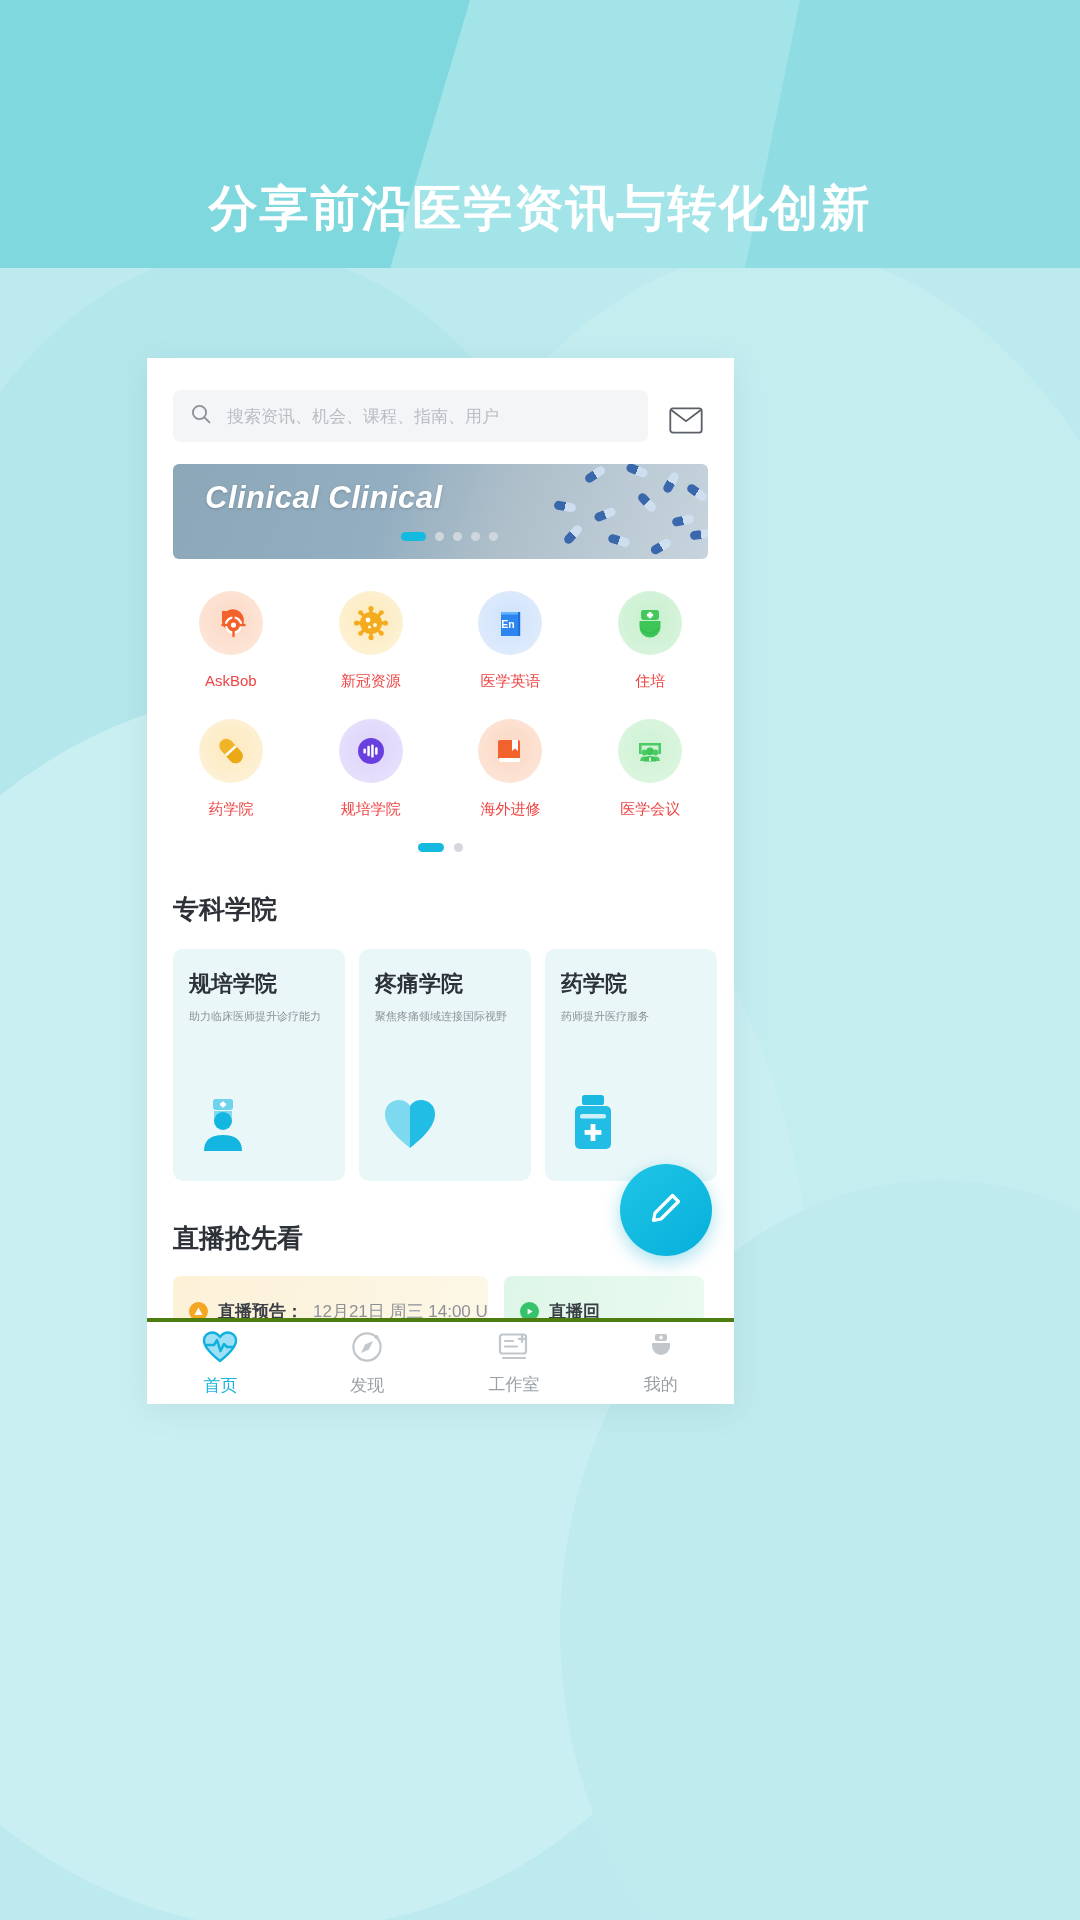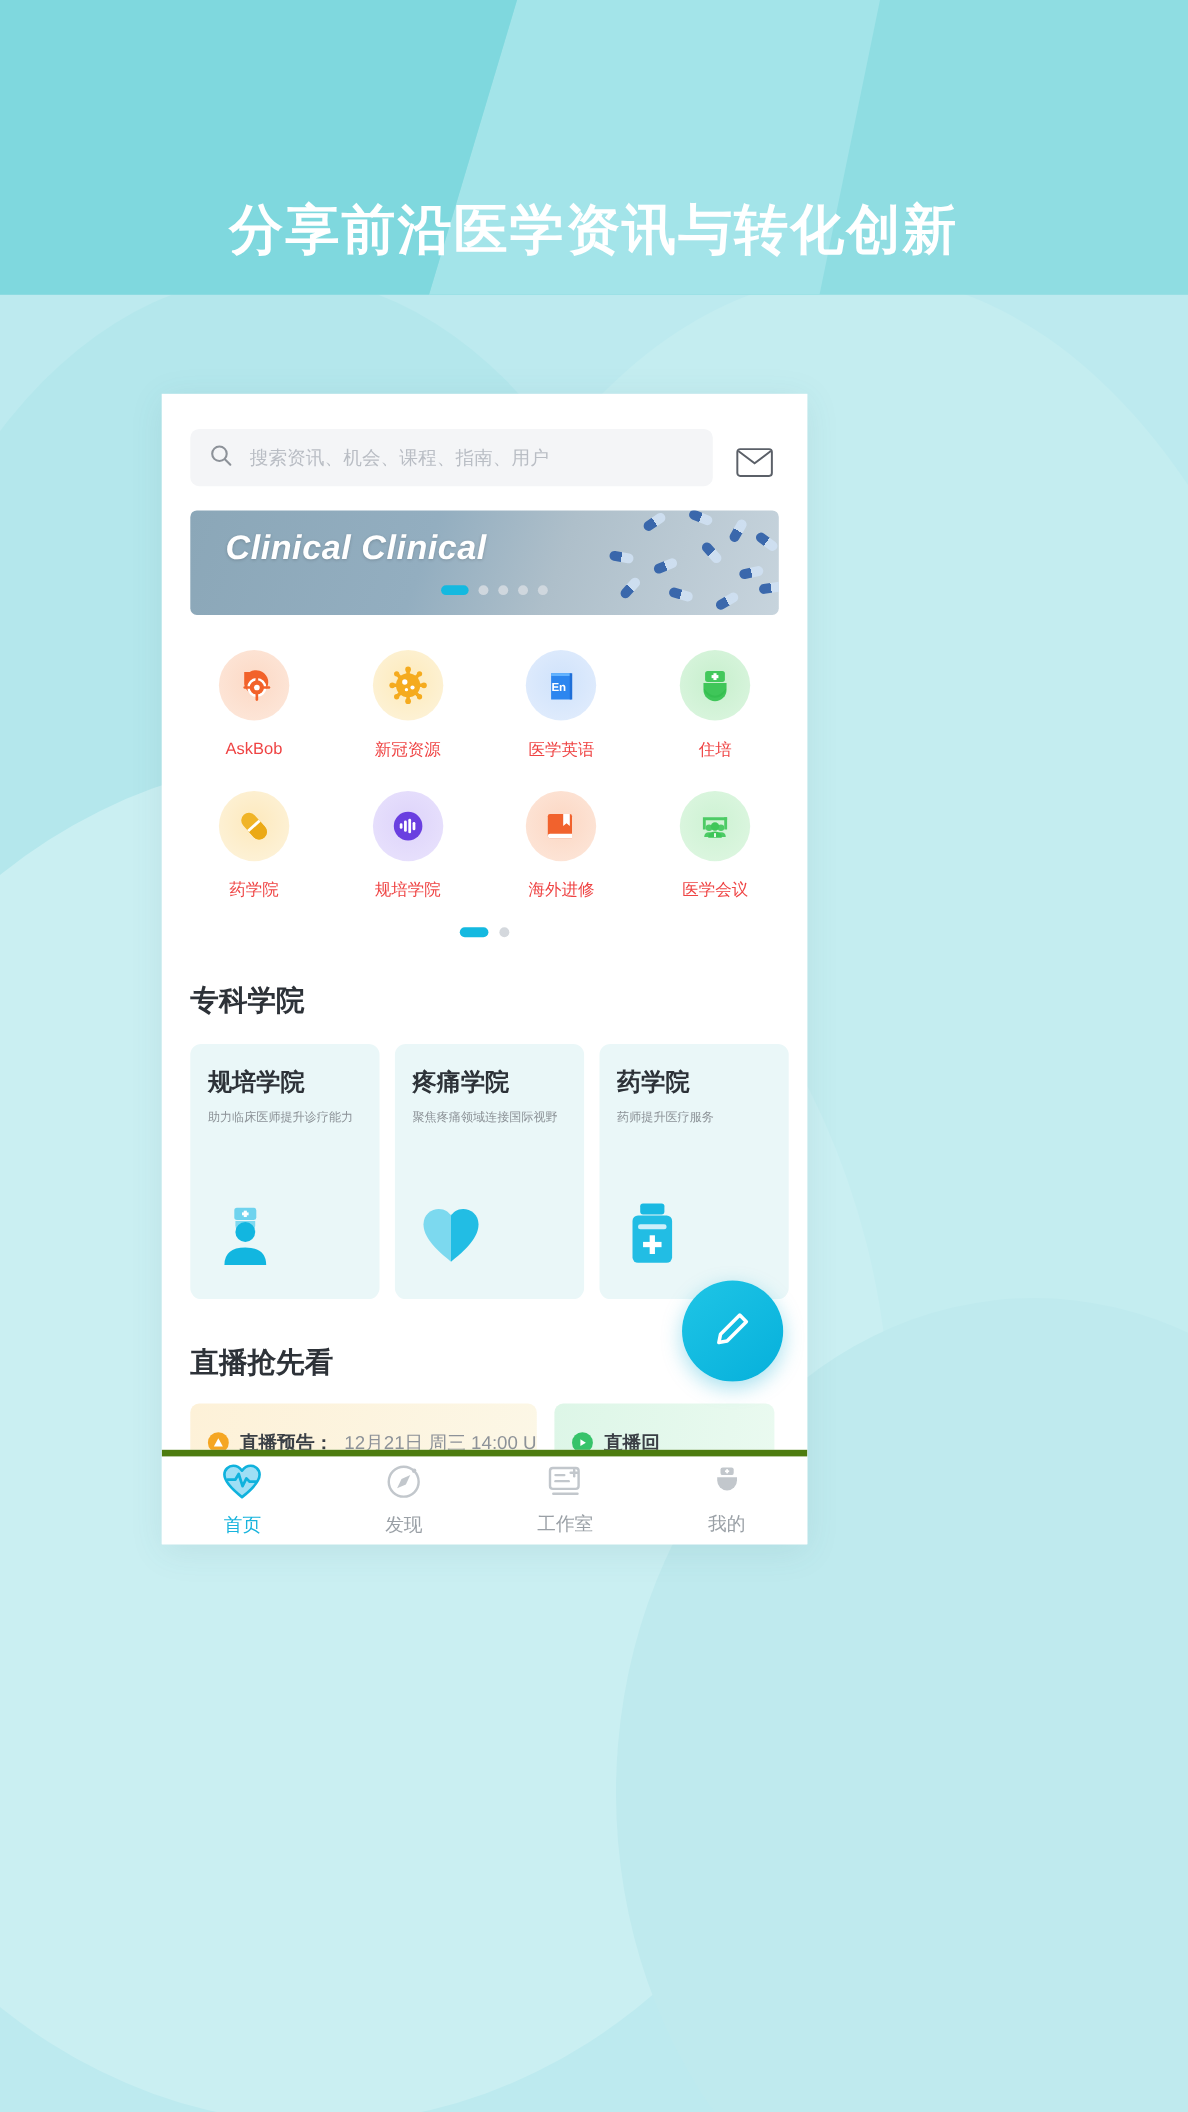--- a/index.html
+++ b/index.html
@@ -184,21 +184,21 @@
     background:linear-gradient(140deg,#1fc5e6,#06b0db);
     box-shadow:0 6px 18px rgba(10,170,210,.35);
     display:flex; align-items:center; justify-content:center;
     z-index:9;
   }
 
   
   .tabbar {
     position:absolute; left:0; bottom:0; width:100%; height:86px;
     background:#ffffff;
-    border-top:6px solid #4d7c0f;
+    border-top:4px solid #4d7c0f;
     display:flex;
   }
   .tab { flex:1; display:flex; flex-direction:column; align-items:center; justify-content:center; gap:6px; }
   .tab-label { font-size:17px; color:#9aa0a6; }
   .tab.active .tab-label { color:#19b4dd; }
 </style>
 </head>
 <body>
 
 <div id="bg">

